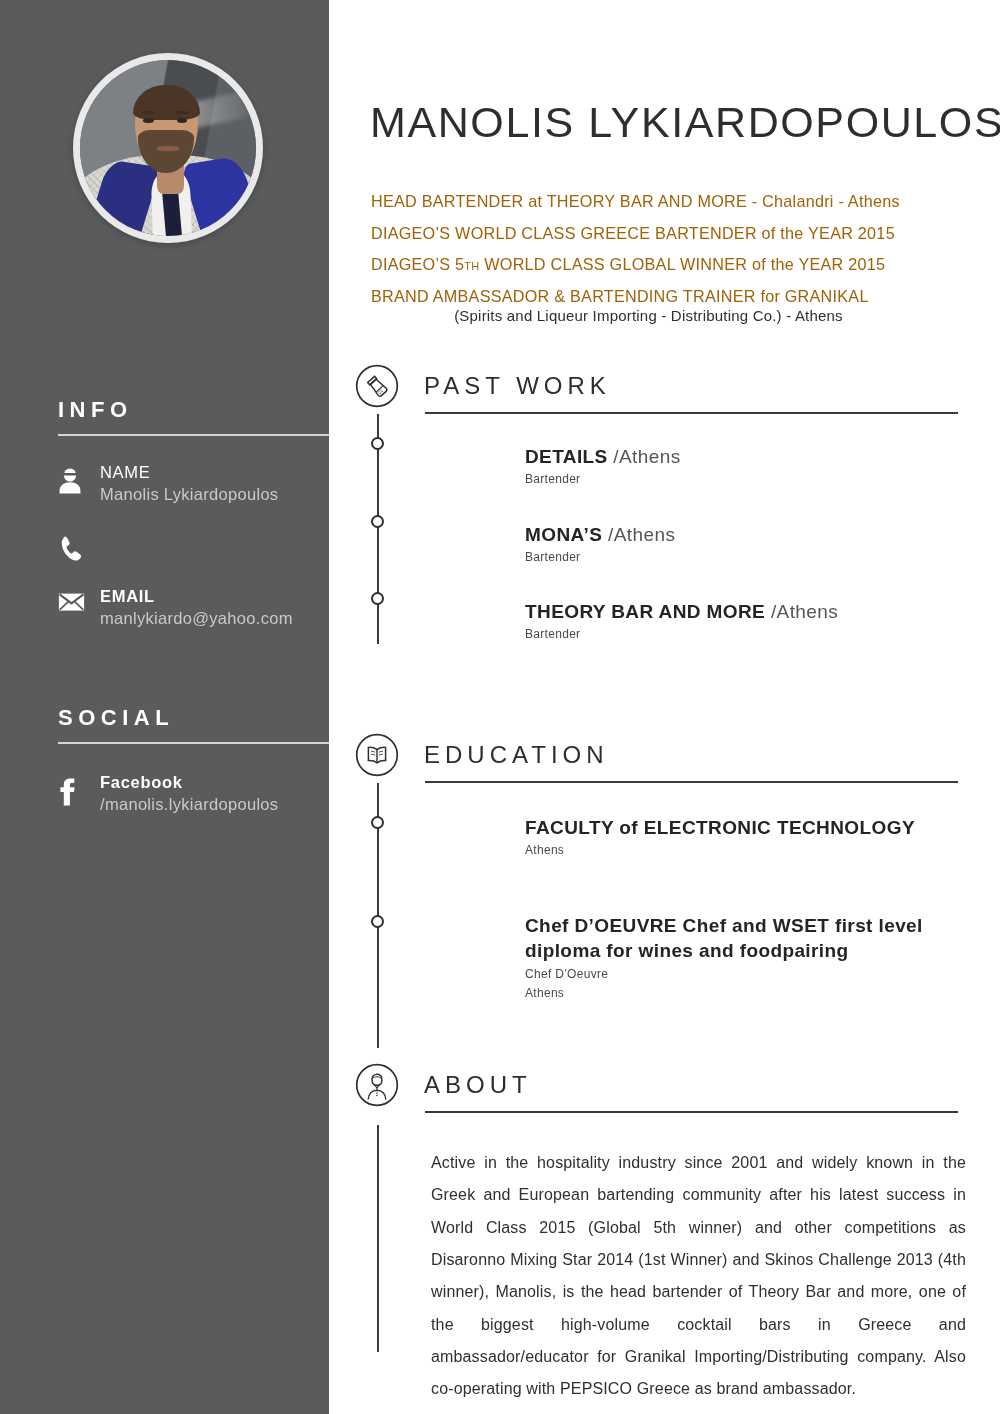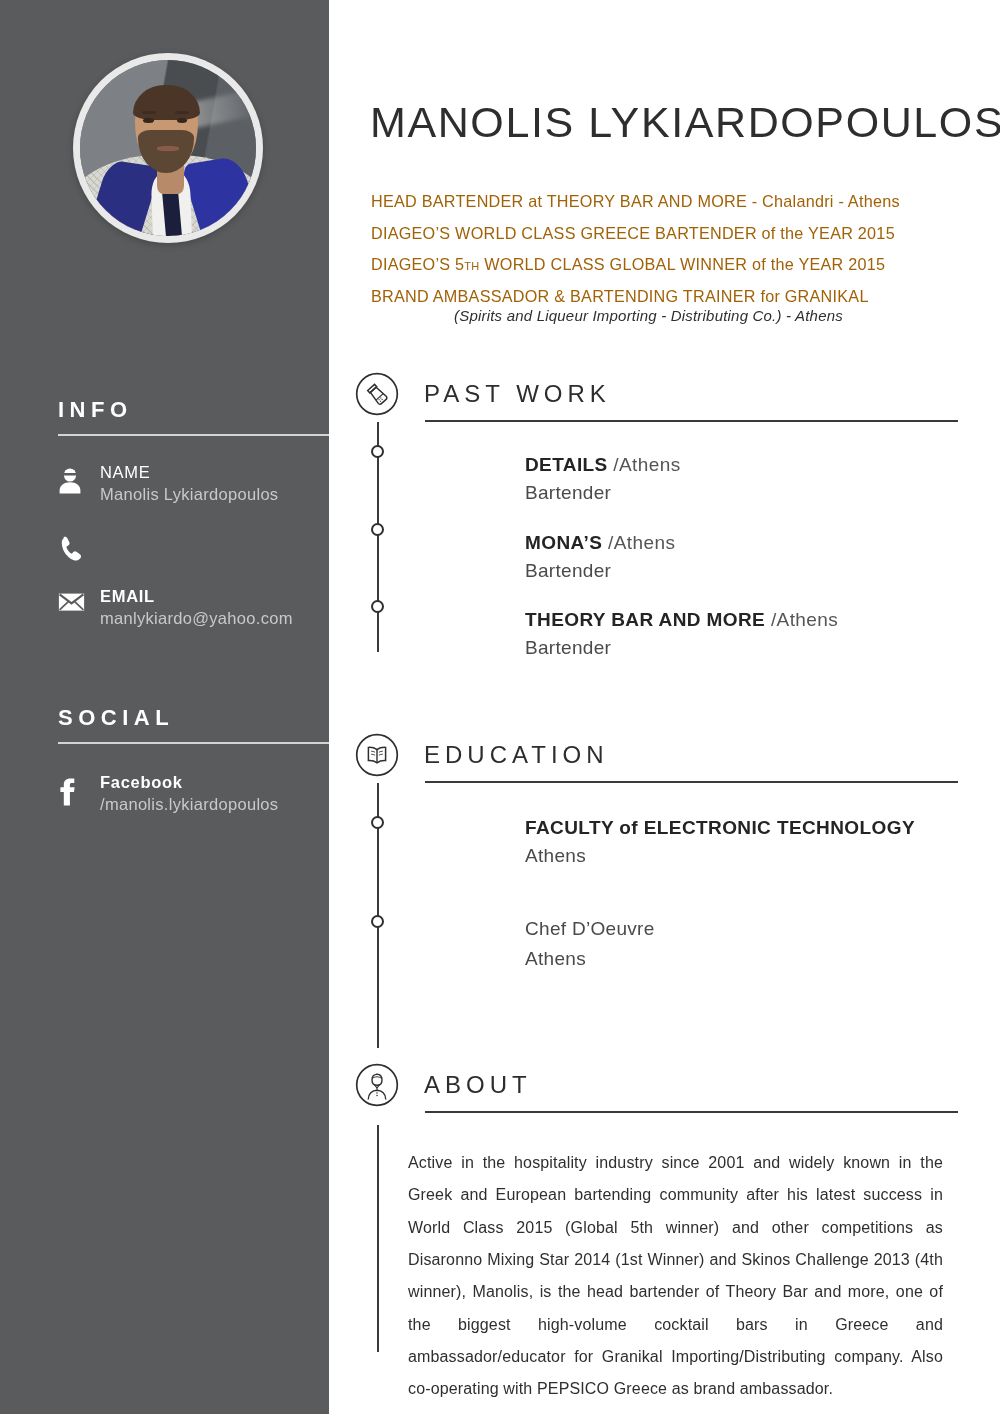--- a/index.html
+++ b/index.html
@@ -192,21 +192,20 @@
     font-size:16.2px;
     letter-spacing:0.25px;
     color:#a16207;
     margin-bottom:12.5px;
     white-space:nowrap;
   }
   .headline .sc { font-size:11px; }
   .headline.tight { margin-bottom:1px; }
   .headline-sub {
     font-size:15px;
-    font-style:italic;
     letter-spacing:0.2px;
     color:#2f2f2f;
     text-align:center;
     width:555px;
     white-space:nowrap;
   }
 
   
   .section { position:absolute; left:0; width:671px; }
   .sec-head { position:relative; height:52px; }
@@ -248,29 +247,29 @@
     font-weight:700;
     letter-spacing:0.4px;
     color:#242424;
     line-height:1.33;
   }
   .entry-title .place {
     font-weight:400;
     color:#555555;
   }
   .entry-sub {
-    font-size:19px;
+    font-size:12px;
     letter-spacing:0.3px;
     color:#4a4a4a;
     line-height:1.45;
     margin-top:2px;
   }
 
   .about-body {
-    position:absolute; left:79px; top:84px;
+    position:absolute; left:102px; top:84px;
     width:535px;
     font-size:16px;
     line-height:2.02;
     letter-spacing:0.15px;
     color:#2f2f2f;
     text-align:justify;
   }
 </style>
 </head>
 <body>
@@ -369,21 +368,21 @@
   <div class="headline-block">
     <div class="headline">HEAD BARTENDER at THEORY BAR AND MORE - Chalandri - Athens</div>
     <div class="headline">DIAGEO’S WORLD CLASS GREECE BARTENDER of the YEAR 2015</div>
     <div class="headline">
       <span>DIAGEO’S 5</span><span class="sc">TH</span><span> WORLD CLASS GLOBAL WINNER of the YEAR 2015</span>
     </div>
     <div class="headline tight">BRAND AMBASSADOR &amp; BARTENDING TRAINER for GRANIKAL</div>
     <div class="headline-sub">(Spirits and Liqueur Importing - Distributing Co.) - Athens</div>
   </div>
 
-  <div class="section" style="top:372px;">
+  <div class="section" style="top:364px;">
     <div class="sec-head">
       <span class="sec-icon">
         <svg width="44" height="44" viewBox="0 0 44 44">
           <circle cx="22" cy="22" r="20.3" fill="none" stroke="#2f2f2f" stroke-width="1.7"></circle>
           <g transform="rotate(-42 22 22)">
             <path d="M17.4 13.2h9.2v3.2h-9.2z" fill="none" stroke="#2f2f2f" stroke-width="1.5"></path>
             <path d="M18.2 16.4h7.6l1.5 13.4c.1 1.3-.8 2.3-2.1 2.3h-6.4c-1.3 0-2.2-1-2.1-2.3z" fill="none" stroke="#2f2f2f" stroke-width="1.5"></path>
             <path d="M17.5 25.9h9" fill="none" stroke="#2f2f2f" stroke-width="1.2"></path>
             <path d="M19.2 27.6h1.1M21.6 27.6h1.1M19.2 29.6h1.1M21.6 29.6h1.1" fill="none" stroke="#2f2f2f" stroke-width="1"></path>
           </g>
@@ -440,20 +439,21 @@
       <span class="tl-dot" style="top:33px;"></span>
       <span class="tl-dot" style="top:132px;"></span>
     </div>
 
     <div class="entry" style="top:82px;">
       <div class="entry-title">FACULTY of ELECTRONIC TECHNOLOGY</div>
       <div class="entry-sub">Athens</div>
     </div>
 
     <div class="entry" style="top:180px;">
+      <div class="entry-title">Chef D’OEUVRE Chef and WSET first level diploma for wines and foodpairing</div>
       <div class="entry-sub">Chef D’Oeuvre</div>
       <div class="entry-sub">Athens</div>
     </div>
   </div>
 
   <div class="section" style="top:1063px;">
     <div class="sec-head">
       <span class="sec-icon">
         <svg width="44" height="44" viewBox="0 0 44 44">
           <circle cx="22" cy="22" r="20.3" fill="none" stroke="#2f2f2f" stroke-width="1.7"></circle>

